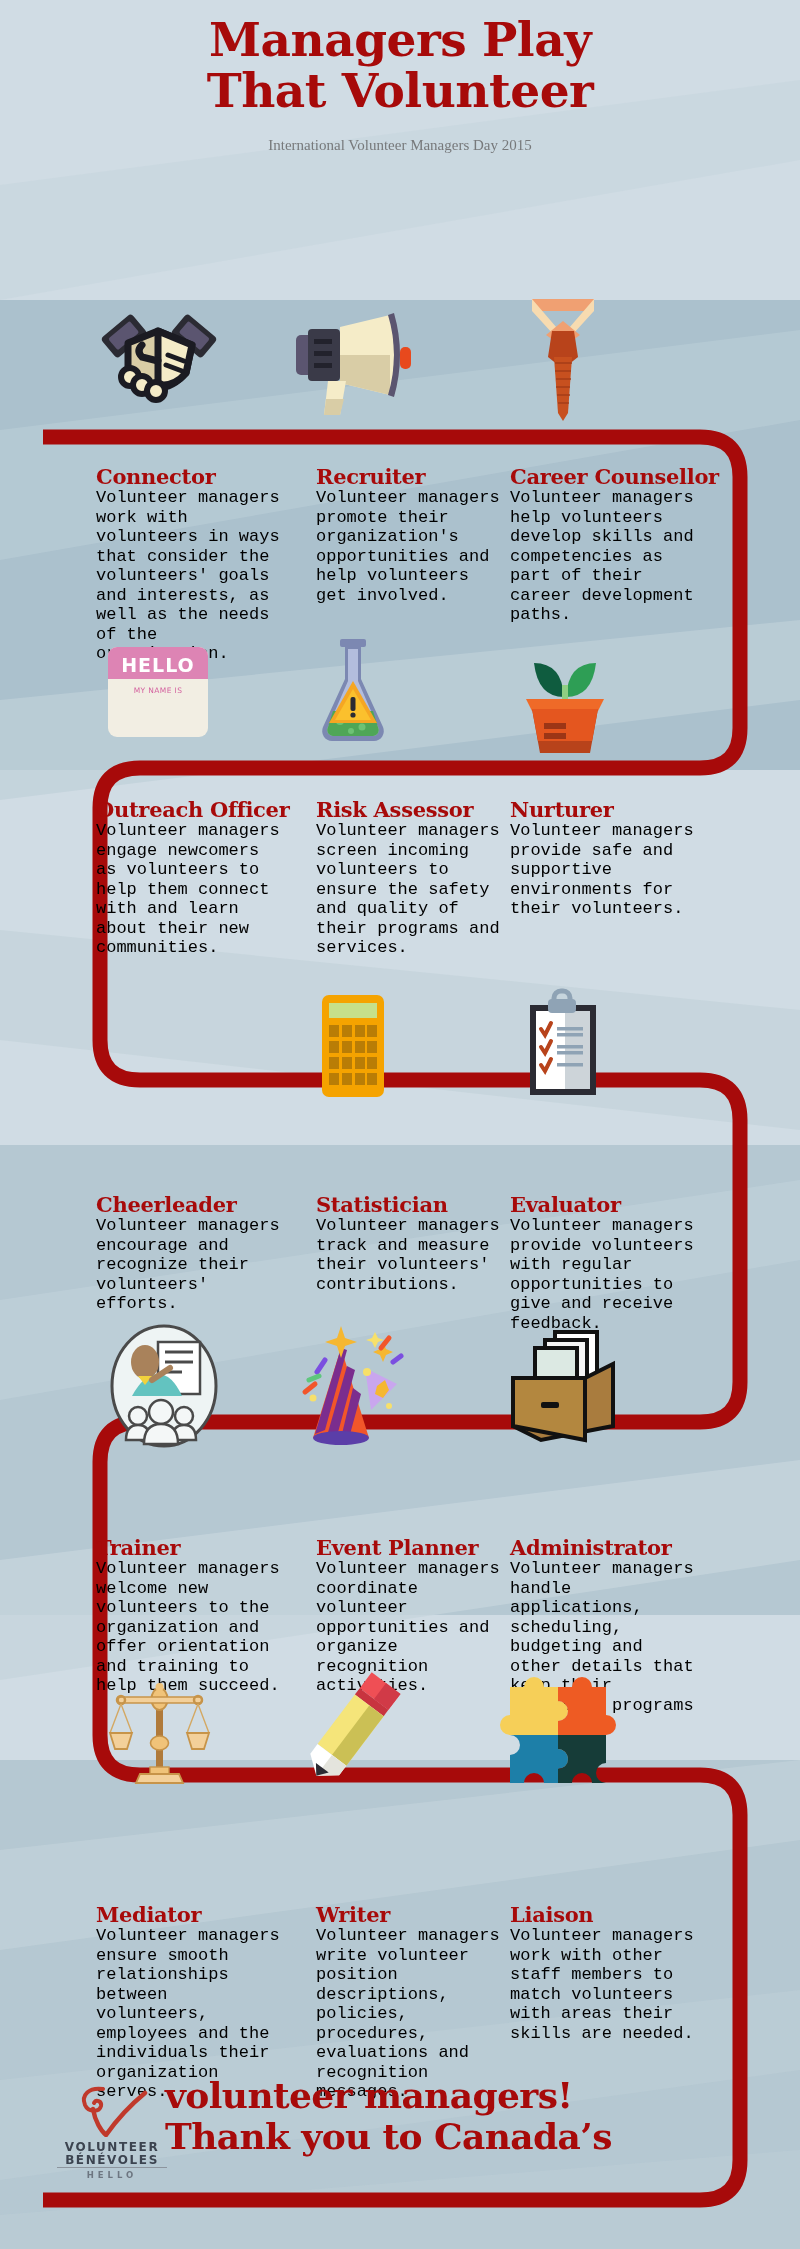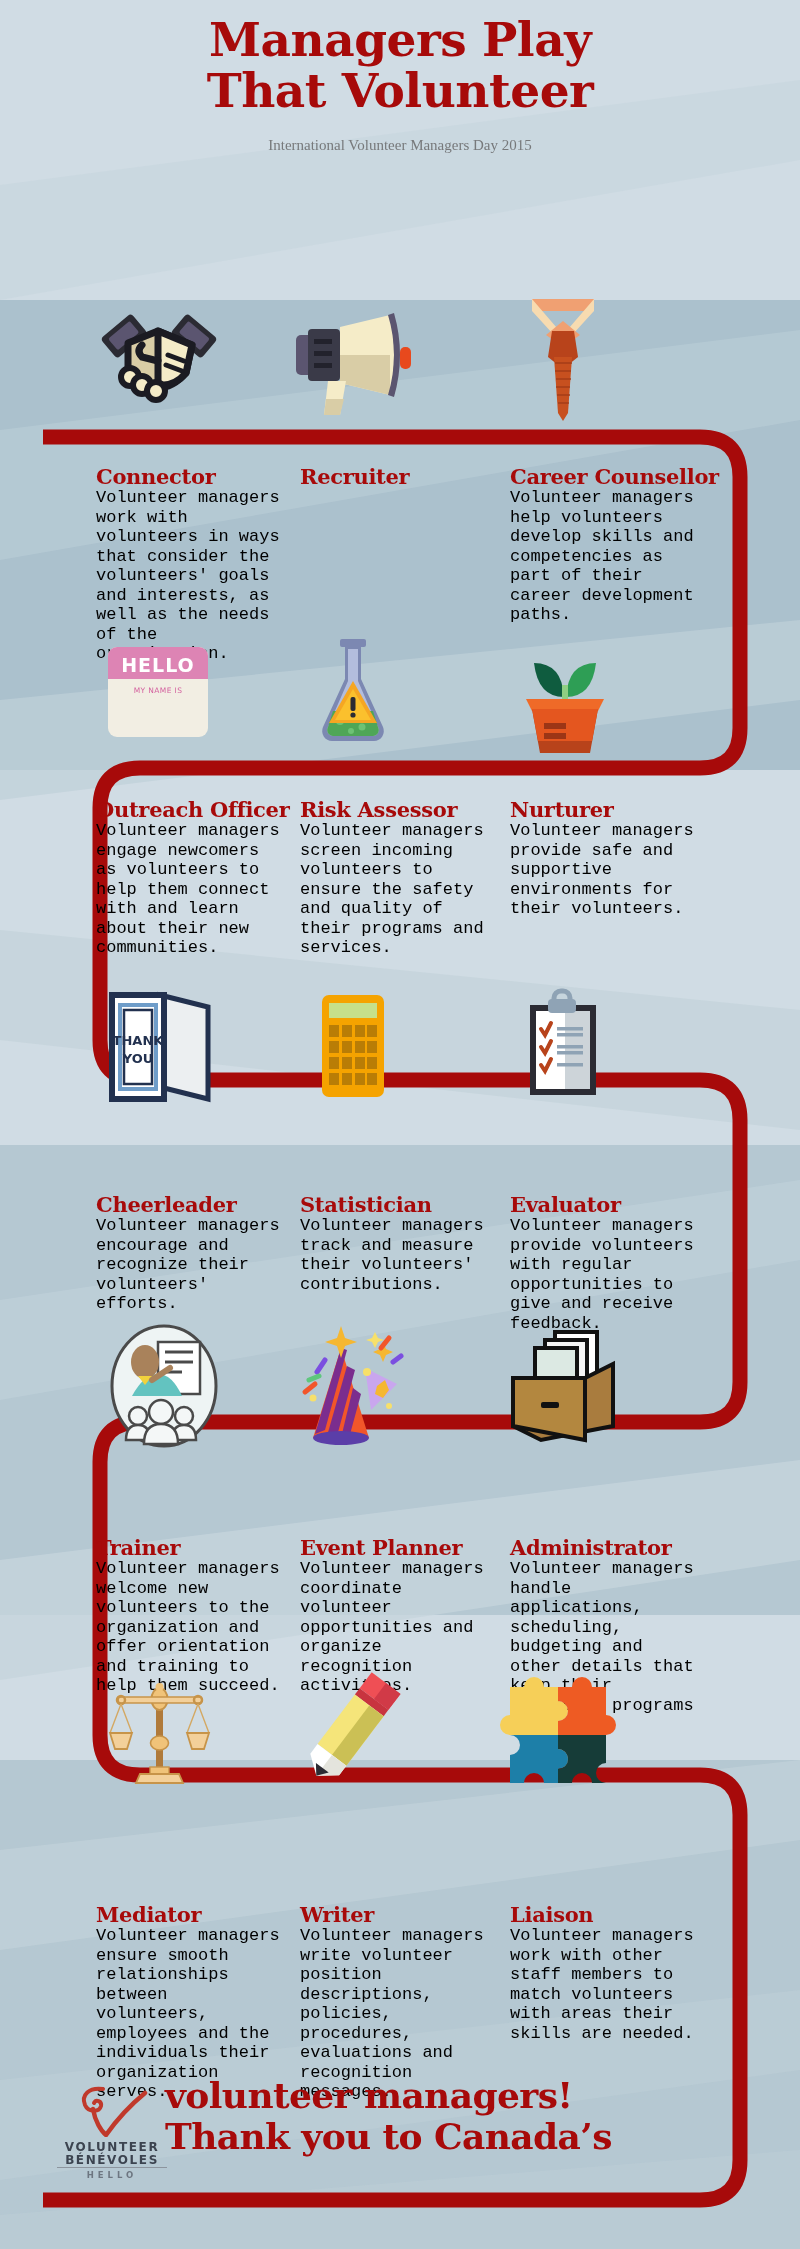--- a/index.html
+++ b/index.html
@@ -32,21 +32,21 @@
   .icon-cell { position:absolute; width:170px; height:140px; }
   .icon-cell.c0 { left:75px; }
   .icon-cell.c1 { left:268px; }
   .icon-cell.c2 { left:478px; }
   .icon-cell svg { display:block; margin:0 auto; }
 
   
   .text-row { position:absolute; left:0; width:800px; }
   .card { position:absolute; width:185px; }
   .card.c0 { left:96px; }
-  .card.c1 { left:300px; }
+  .card.c1 { left:316px; }
   .card.c2 { left:510px; }
   .role-title {
     font-family:"DejaVu Serif", serif;
     font-weight:bold; color:#a70a0a; font-size:21px;
     line-height:20px; margin-bottom:1px; letter-spacing:-0.3px;
     white-space:nowrap;
   }
   .role-desc {
     color:#000000; font-size:17px; line-height:19.5px;
     font-family:Liberation Mono, monospace;
@@ -160,20 +160,21 @@
   </div>
 </div>
 
 <div class="text-row" style="top:467px">
   <div class="card c0">
     <div class="role-title">Connector</div>
     <div class="role-desc">Volunteer managers work with volunteers in ways that consider the volunteers' goals and interests, as well as the needs of the organization.</div>
   </div>
   <div class="card c1">
     <div class="role-title">Recruiter</div>
+    <div class="role-desc">Volunteer managers promote their organization's opportunities and help volunteers get involved.</div>
   </div>
   <div class="card c2">
     <div class="role-title">Career Counsellor</div>
     <div class="role-desc">Volunteer managers help volunteers develop skills and competencies as part of their career development paths.</div>
   </div>
 </div>
 
 <div class="icon-row" style="top:635px">
   <div class="icon-cell c0">
     <svg width="140" height="120" viewBox="0 0 140 120">
@@ -227,32 +228,20 @@
     <div class="role-title">Risk Assessor</div>
     <div class="role-desc">Volunteer managers screen incoming volunteers to ensure the safety and quality of their programs and services.</div>
   </div>
   <div class="card c2">
     <div class="role-title">Nurturer</div>
     <div class="role-desc">Volunteer managers provide safe and supportive environments for their volunteers.</div>
   </div>
 </div>
 
 <div class="icon-row" style="top:985px">
-  <div class="icon-cell c0">
-    <svg width="140" height="125" viewBox="0 0 140 125">
-      <g transform="translate(22,6)">
-        <polygon points="48,4 96,16 96,108 48,96" fill="#eceff1" stroke="#22314f" stroke-width="5"></polygon>
-        <rect x="0" y="4" width="52" height="104" fill="#ffffff" stroke="#22314f" stroke-width="6"></rect>
-        <rect x="8" y="14" width="36" height="84" fill="none" stroke="#6f9dc9" stroke-width="4"></rect>
-        <rect x="12" y="19" width="28" height="74" fill="none" stroke="#22314f" stroke-width="2.5"></rect>
-        <text x="26" y="54" text-anchor="middle" fill="#22314f" style="font-family:'DejaVu Sans',sans-serif;font-weight:bold;font-size:13px">THANK</text>
-        <text x="26" y="72" text-anchor="middle" fill="#22314f" style="font-family:'DejaVu Sans',sans-serif;font-weight:bold;font-size:13px">YOU</text>
-      </g>
-    </svg>
-  </div>
   <div class="icon-cell c1">
     <svg width="130" height="125" viewBox="0 0 130 125">
       <g transform="translate(34,10)">
         <rect x="0" y="0" width="62" height="102" rx="7" fill="#f5a300"></rect>
         <rect x="7" y="8" width="48" height="15" fill="#c6e08a"></rect>
         <g fill="#b97d06">
           <rect x="7" y="30" width="10" height="12"></rect>
             <rect x="20" y="30" width="10" height="12"></rect>
           <rect x="33" y="30" width="10" height="12"></rect>
             <rect x="45" y="30" width="10" height="12"></rect>

